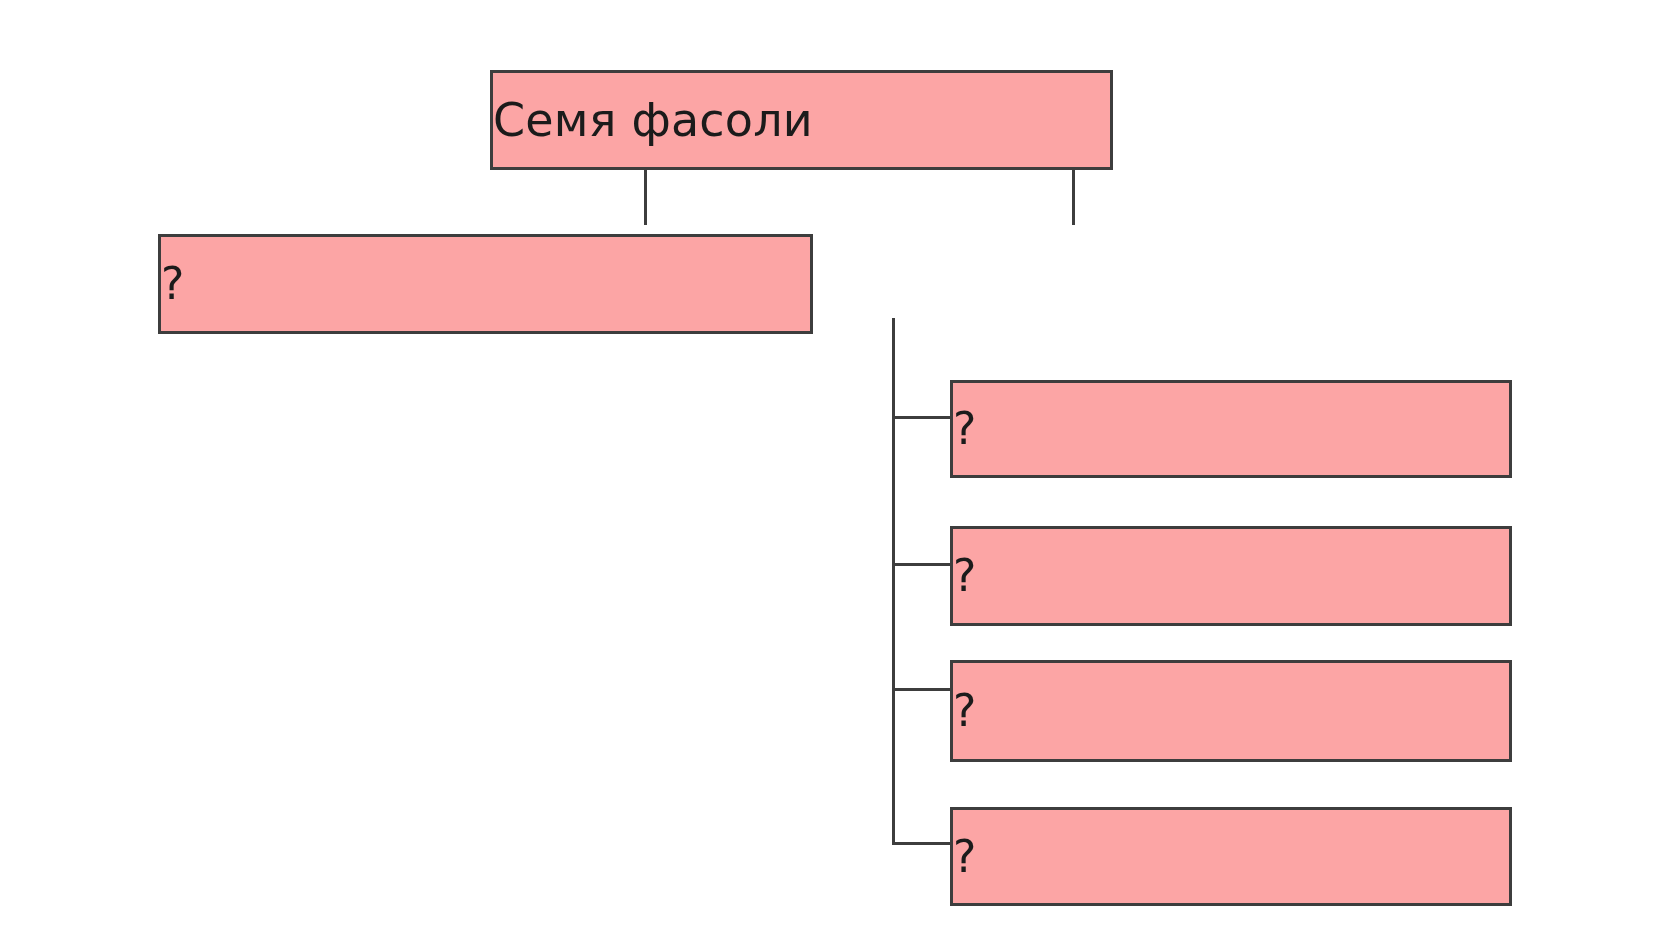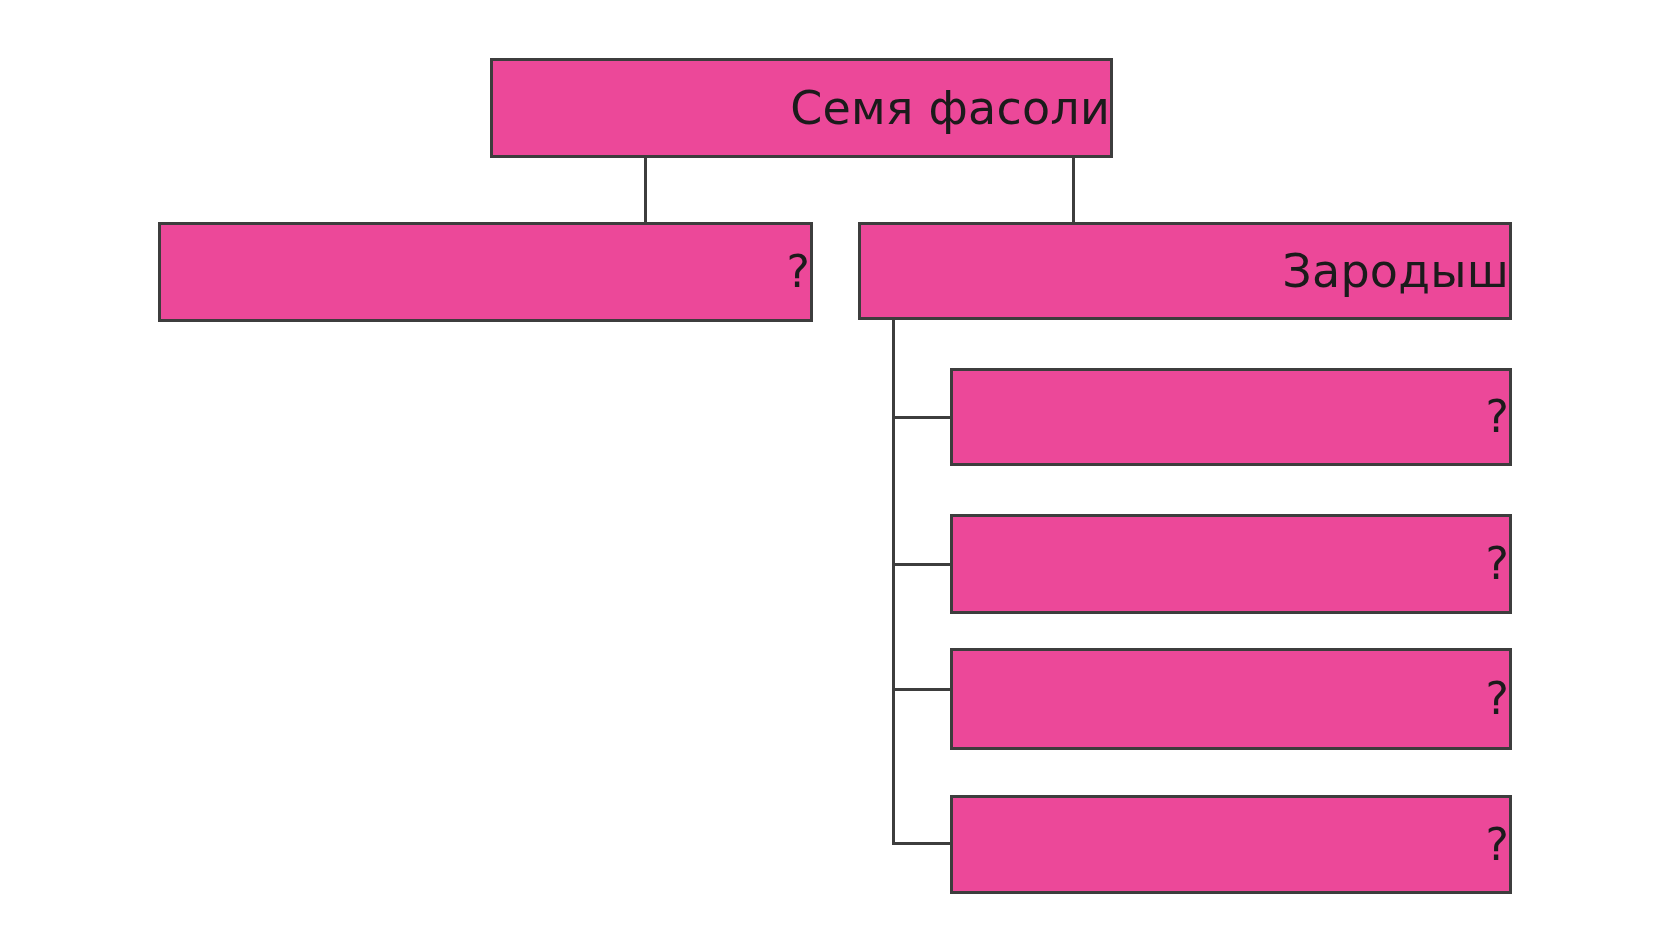--- a/index.html
+++ b/index.html
@@ -18,25 +18,26 @@
   #diagram-canvas {
     position: relative;
     width: 1653px;
     height: 950px;
     background: #ffffff;
   }
   .node {
     position: absolute;
     box-sizing: border-box;
     border: 3px solid #3d3d3d;
-    background: #ec4899;
+    background: #fca5a5;
     display: flex;
     align-items: center;
-    justify-content: flex-end;
+    justify-content: flex-start;
     text-align: center;
+    margin-top: 12px;
   }
   .node-label {
     font-size: 46px;
     line-height: 1;
     letter-spacing: 0.2px;
     color: #1b1b1b;
     font-weight: 400;
     white-space: nowrap;
   }
   .node-label.placeholder {
@@ -115,23 +116,20 @@
   <div class="connector h" id="conn-stub-4"></div>
 
   <div class="node" id="node-root">
     <span class="node-label">Семя фасоли</span>
   </div>
 
   <div class="node" id="node-left">
     <span class="node-label placeholder">?</span>
   </div>
 
-  <div class="node" id="node-embryo">
-    <span class="node-label">Зародыш</span>
-  </div>
 
   <div class="node" id="node-sub-1">
     <span class="node-label placeholder">?</span>
   </div>
 
   <div class="node" id="node-sub-2">
     <span class="node-label placeholder">?</span>
   </div>
 
   <div class="node" id="node-sub-3">

